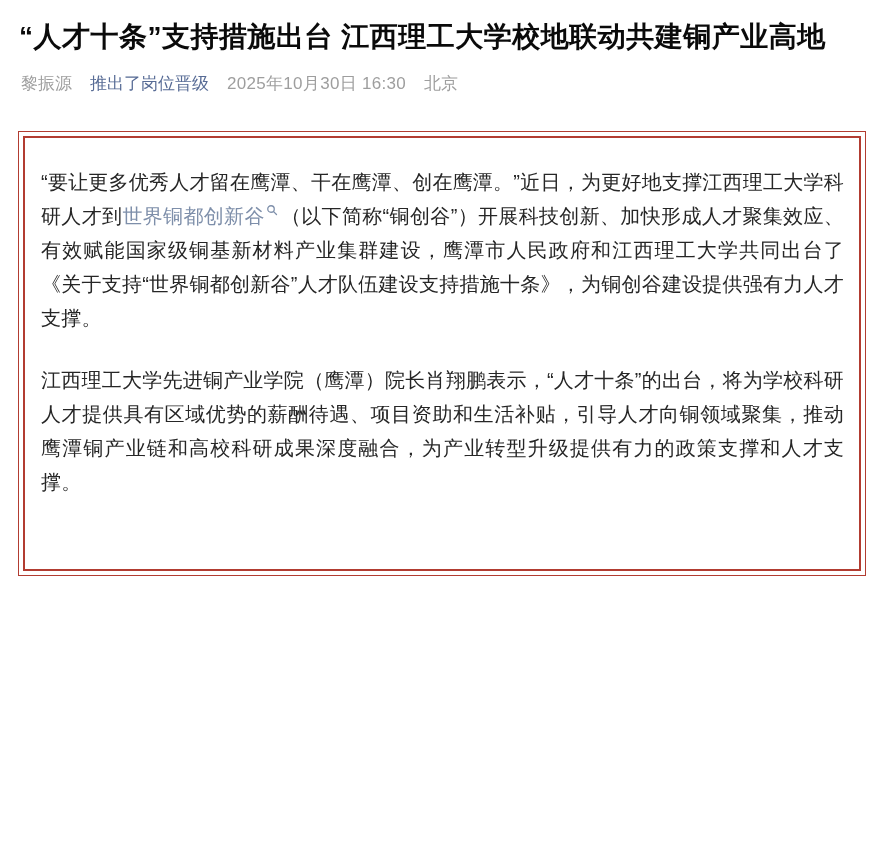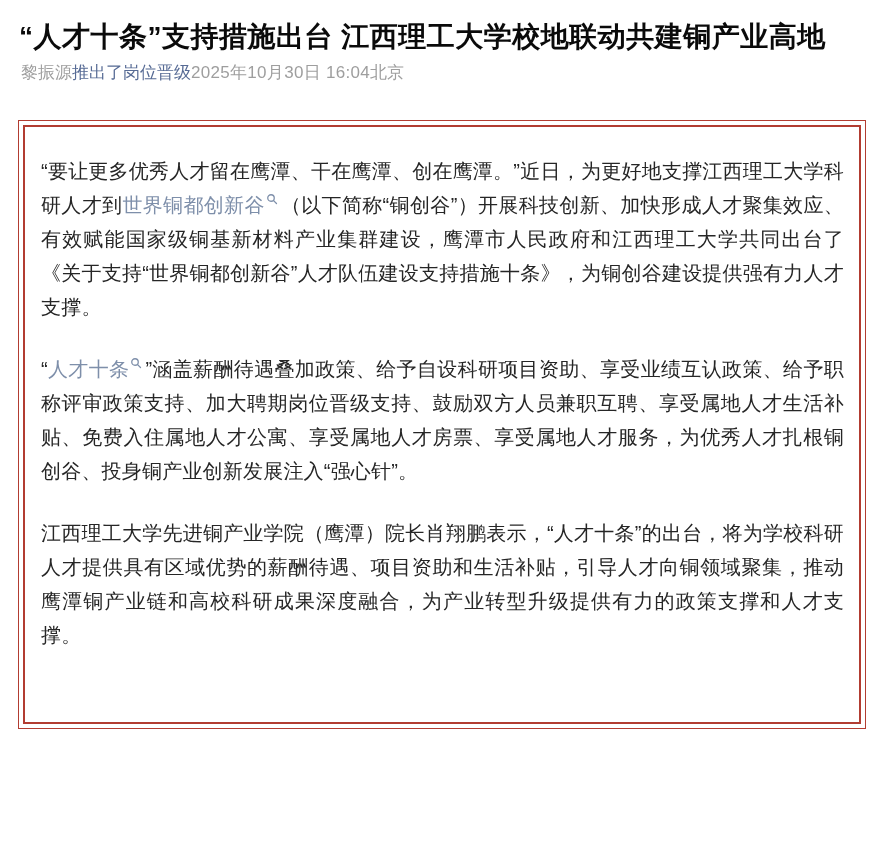--- a/index.html
+++ b/index.html
@@ -11,26 +11,26 @@
     --title-text:#0a0a0a;
   }
   *{box-sizing:border-box;}
   html,body{margin:0;padding:0;}
   body{
     width:888px;height:851px;overflow:hidden;background:#fff;
     font-family:"Liberation Sans","DejaVu Sans",sans-serif;
   }
   .article-page{padding:12px 22px 0 18px;}
   .article-title{
-    margin:6px 0 5px 1px;
+    margin:6px 0 16px 1px;
     font-size:28px;font-weight:700;color:var(--title-text);
     line-height:1.35;white-space:nowrap;letter-spacing:0.5px;
   }
   .byline{
-    display:flex;align-items:flex-start;
+    display:flex;align-items:flex-start;gap:18px;
     font-size:17px;color:var(--muted);
     margin:0 0 36px 3px;
   }
   .byline .account{color:var(--account);cursor:pointer;}
   .byline .datetime{letter-spacing:0.3px;}
   .content-box-outer{
     border:1px solid var(--accent);
     padding:4px;
   }
   .content-box-inner{
@@ -55,32 +55,28 @@
 </head>
 <body>
 
 <div class="article-page">
 
   <h1 class="article-title">“人才十条”支持措施出台 江西理工大学校地联动共建铜产业高地</h1>
 
   <div class="byline">
     <span class="author">黎振源</span>
     <span class="account">推出了岗位晋级</span>
-    <span class="datetime">2025年10月30日 16:04</span>
+    <span class="datetime">2025年10月30日 16:30</span>
     <span class="location">北京</span>
   </div>
 
   <div class="content-box-outer">
     <div class="content-box-inner">
 
     <p class="para">“要让更多优秀人才留在鹰潭、干在鹰潭、创在鹰潭。”近日，为更好地支撑江西理工大学科研人才到<a class="inline-link">世界铜都创新谷<span class="mag"><svg viewBox="0 0 24 24" width="12" height="12" aria-hidden="true">
                 <circle cx="10" cy="10" r="6.5" fill="none" stroke="currentColor" stroke-width="2.6"></circle>
                 <line x1="15.2" y1="15.2" x2="21" y2="21" stroke="currentColor" stroke-width="2.6" stroke-linecap="round"></line>
               </svg></span></a>（以下简称“铜创谷”）开展科技创新、加快形成人才聚集效应、有效赋能国家级铜基新材料产业集群建设，鹰潭市人民政府和江西理工大学共同出台了《关于支持“世界铜都创新谷”人才队伍建设支持措施十条》，为铜创谷建设提供强有力人才支撑。</p>
-        <p class="para">“<a class="inline-link">人才十条<span class="mag"><svg viewBox="0 0 24 24" width="12" height="12" aria-hidden="true">
-                <circle cx="10" cy="10" r="6.5" fill="none" stroke="currentColor" stroke-width="2.6"></circle>
-                <line x1="15.2" y1="15.2" x2="21" y2="21" stroke="currentColor" stroke-width="2.6" stroke-linecap="round"></line>
-              </svg></span></a>”涵盖薪酬待遇叠加政策、给予自设科研项目资助、享受业绩互认政策、给予职称评审政策支持、加大聘期岗位晋级支持、鼓励双方人员兼职互聘、享受属地人才生活补贴、免费入住属地人才公寓、享受属地人才房票、享受属地人才服务，为优秀人才扎根铜创谷、投身铜产业创新发展注入“强心针”。</p>
         <p class="para">江西理工大学先进铜产业学院（鹰潭）院长肖翔鹏表示，“人才十条”的出台，将为学校科研人才提供具有区域优势的薪酬待遇、项目资助和生活补贴，引导人才向铜领域聚集，推动鹰潭铜产业链和高校科研成果深度融合，为产业转型升级提供有力的政策支撑和人才支撑。</p>
       </div>
   </div>
 
 </div>
 
 </body></html>

